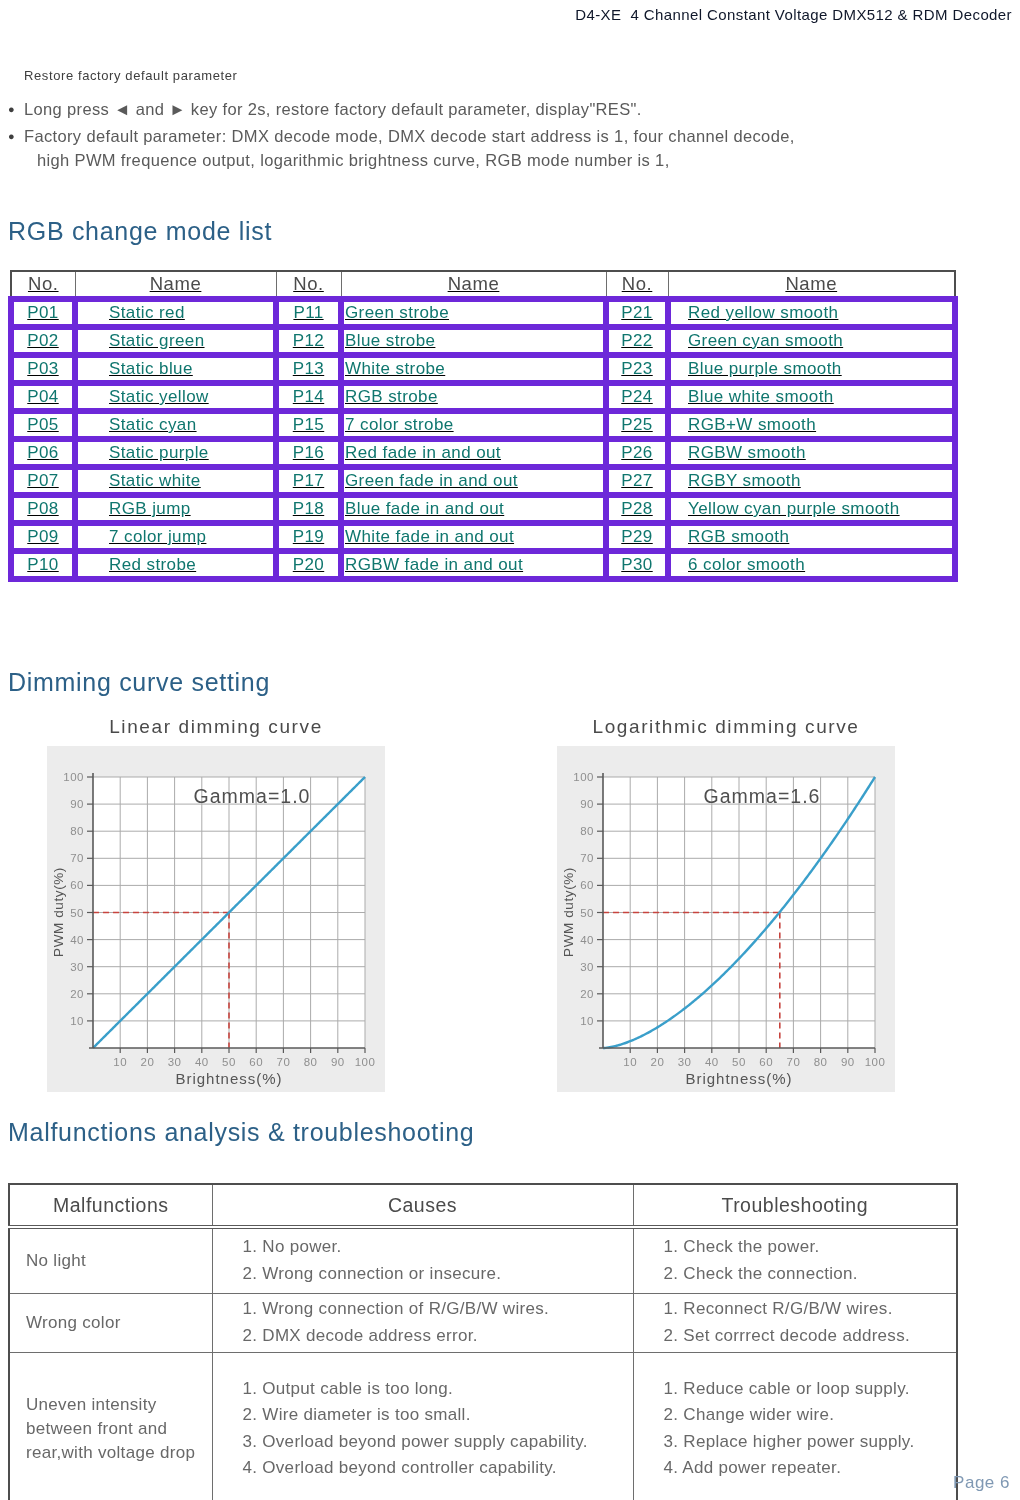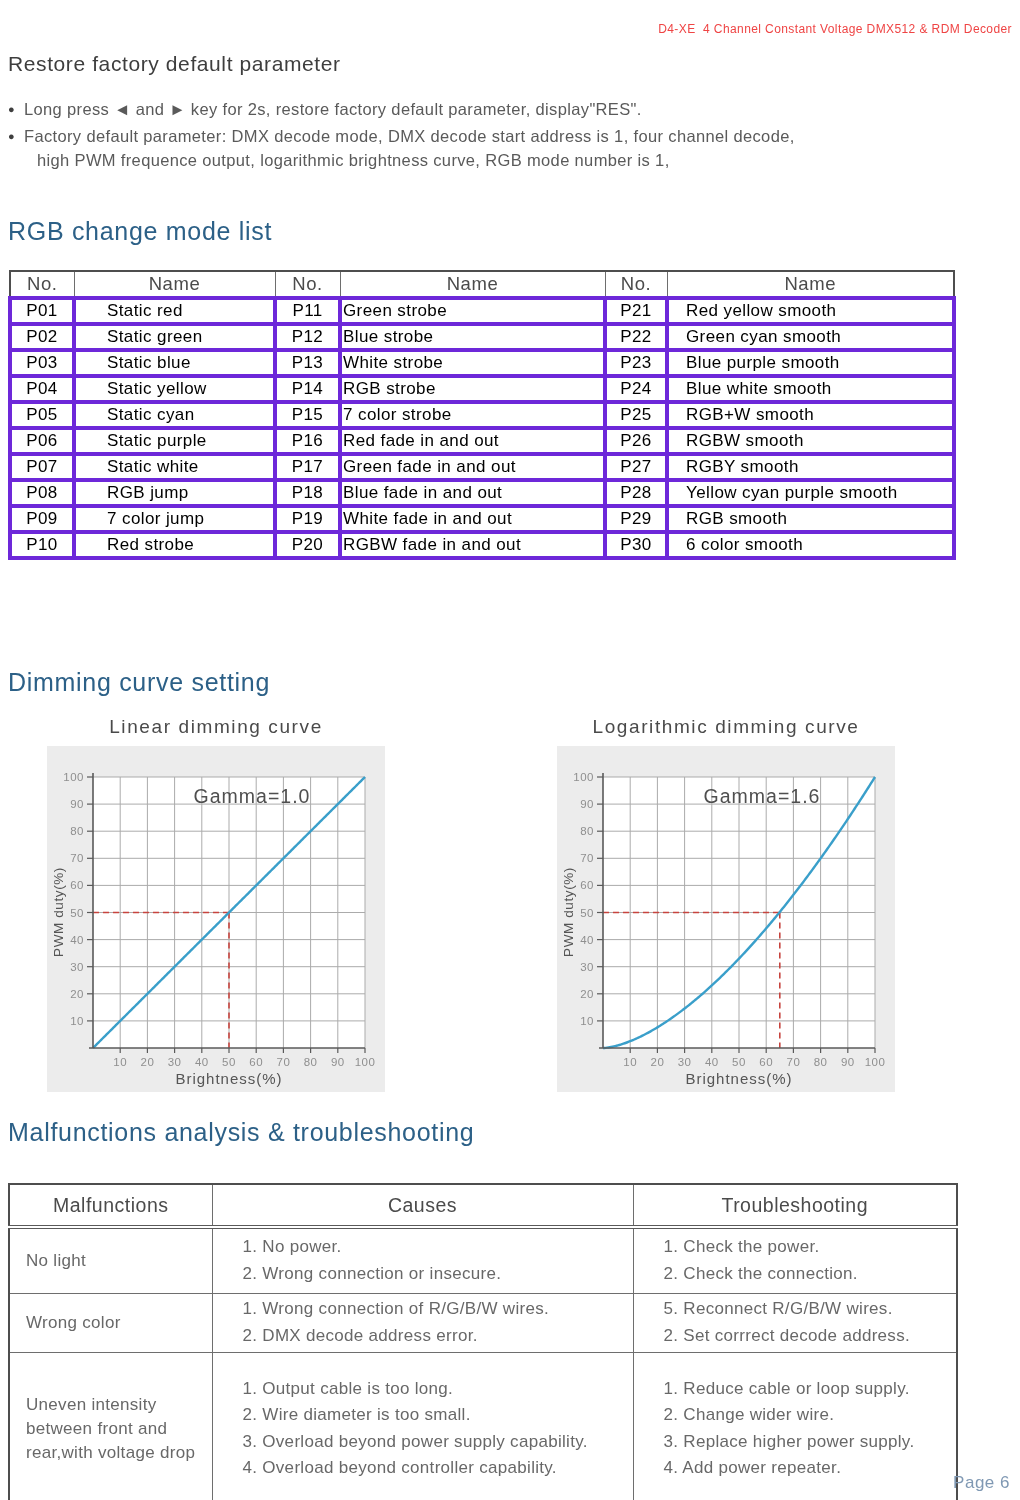--- a/index.html
+++ b/index.html
@@ -1,44 +1,44 @@
 <!DOCTYPE html>
 <html><head>
 <meta charset="utf-8">
 <style>
   html,body{margin:0;padding:0;background:#ffffff;}
   .page{
     position:relative;width:1020px;height:1500px;background:#ffffff;
     font-family:"Liberation Sans",sans-serif;overflow:hidden;
   }
   .doc-header{
-    position:absolute;top:6px;right:8px;font-size:12px;color:#ef4444;
-    letter-spacing:0.4px;white-space:pre;margin-top:16px;
+    position:absolute;top:6px;right:8px;font-size:15px;color:#0f172a;
+    letter-spacing:0.4px;white-space:pre;
   }
   .h-dark{
-    position:absolute;left:8px;top:52px;font-size:21px;color:#3e3e3e;
-    letter-spacing:0.6px;font-weight:normal;margin:0;
+    position:absolute;left:8px;top:52px;font-size:13px;color:#3e3e3e;
+    letter-spacing:0.6px;font-weight:normal;margin:16px;
   }
   .h-blue{
     position:absolute;left:8px;font-size:25px;color:#2c6087;
     letter-spacing:0.7px;font-weight:normal;margin:0;
   }
   #rgb-heading{top:217px;}
   #dimming-heading{top:668px;}
   #malf-heading{top:1118px;}
 
   .bullets{position:absolute;left:8px;top:97px;width:1000px;}
   .bullet{display:flex;margin-bottom:2px;color:#5a5a5a;font-size:16.5px;line-height:24.6px;letter-spacing:0.35px;}
   .bullet .dot{width:16px;font-size:11px;line-height:24.6px;color:#3f3f3f;flex:0 0 16px;}
   .bullet .lines div:not(:first-child){padding-left:13px;}
 
   table{border-collapse:collapse;table-layout:fixed;}
-  .rgb-table{position:absolute;left:8px;top:270px;width:944px;height:267px;border:2px solid #4e4e4e;}
+  .rgb-table{position:absolute;left:8px;top:270px;width:944px;height:267px;border:2px solid #4e4e4e;text-decoration:underline;}
   .rgb-table th{font-weight:normal;font-size:18.5px;color:#4b4b4b;letter-spacing:0.6px;border:1px solid #6e6e6e;}
-  .rgb-table td{font-size:17px;color:#000000;letter-spacing:0.4px;border:4px solid #6d28d9;}
+  .rgb-table td{font-size:17px;color:#0f766e;letter-spacing:0.4px;border:6px solid #6d28d9;}
   .rgb-table td.no{text-align:center;}
   .rgb-table td.name{text-align:left;}
   .rgb-table td.name.c1{padding-left:31px;}
   .rgb-table td.name.c2{margin-left:20px;}
   .rgb-table td.name.c3{padding-left:17px;}
 
   .chart-title{
     position:absolute;top:716px;width:338px;text-align:center;
     font-size:19px;color:#4a4a4a;letter-spacing:1.6px;
   }
@@ -397,21 +397,21 @@
             <div>2. Check the connection.</div>
           </td>
         </tr>
         <tr class="r2">
           <td class="malf">Wrong color</td>
           <td class="list">
             <div>1. Wrong connection of R/G/B/W wires.</div>
             <div>2. DMX decode address error.</div>
           </td>
           <td class="list">
-            <div>5. Reconnect R/G/B/W wires.</div>
+            <div>1. Reconnect R/G/B/W wires.</div>
             <div>2. Set corrrect decode address.</div>
           </td>
         </tr>
         <tr class="r3">
           <td class="malf">Uneven intensity
 between front and
 rear,with voltage drop</td>
           <td class="list">
             <div>1. Output cable is too long.</div>
             <div>2. Wire diameter is too small.</div>

